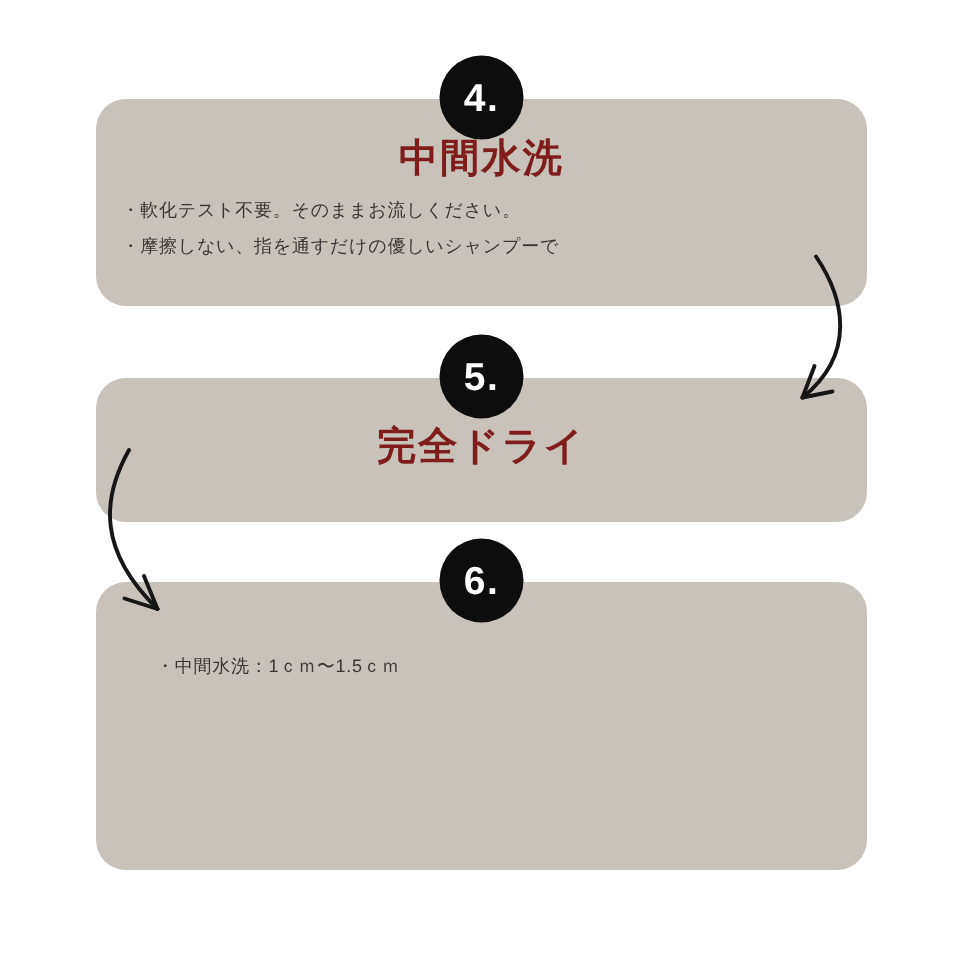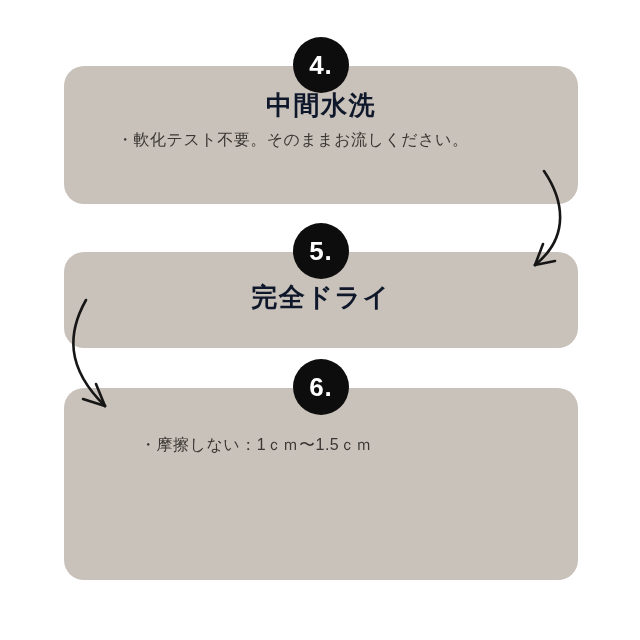--- a/index.html
+++ b/index.html
@@ -35,30 +35,29 @@
     display:flex;align-items:center;justify-content:center;
     font-size:26px;font-weight:600;
     letter-spacing:1px;
     z-index:3;
   }
   .step-title{
     text-align:center;
     font-size:26px;
     line-height:34px;
     font-weight:700;
-    color:#0f172a;
+    color:#7f1d1d;
     letter-spacing:1.5px;
   }
   .box-3 .step-title{font-size:27px;}
   .notes{
     color:#3a3633;
-    font-size:16px;
+    font-size:12px;
     white-space:nowrap;
     letter-spacing:0.5px;
-    margin-left:36px;
   }
   .box-1 .notes{margin-top:6px;padding-left:17px;line-height:24px;}
   .box-3 .notes{margin-top:10px;padding-left:40px;line-height:25px;}
   .note-line.indent{padding-left:13px;}
   .box-3 .note-line.indent{padding-left:14px;}
   .arrows{
     position:absolute;
     top:0;left:0;
     width:640px;height:640px;
     z-index:5;
@@ -75,32 +74,33 @@
 </head>
 <body>
 
 <div class="canvas">
 
   <div class="step-box box-1">
     <div class="badge">4.</div>
     <div class="step-title">中間水洗</div>
     <div class="notes">
       <div class="note-line">・軟化テスト不要。そのままお流しください。</div>
+      <div class="note-line">・摩擦しない、指を通すだけの優しいシャンプーで</div>
     </div>
   </div>
 
   <div class="step-box box-2">
     <div class="badge">5.</div>
     <div class="step-title">完全ドライ</div>
   </div>
 
   <div class="step-box box-3">
     <div class="badge">6.</div>
     <div class="notes">
-      <div class="note-line">・摩擦しない：1ｃｍ〜1.5ｃｍ</div>
+      <div class="note-line">・中間水洗：1ｃｍ〜1.5ｃｍ</div>
     </div>
   </div>
 
   <svg class="arrows" viewBox="0 0 640 640" aria-hidden="true">
     <g>
       <path d="M544,171 C563,199 571,236 535,265"></path>
       <path d="M535,265 L543,244"></path>
       <path d="M535,265 L555,261"></path>
     </g>
     <g>

